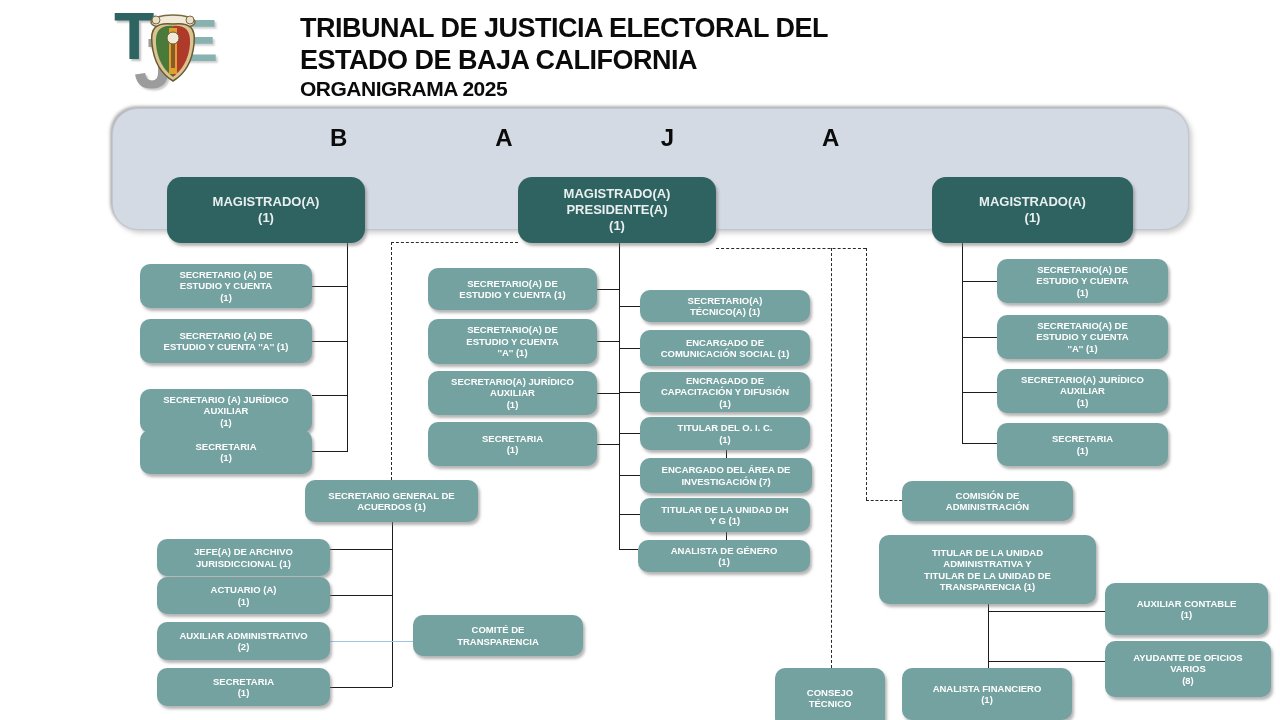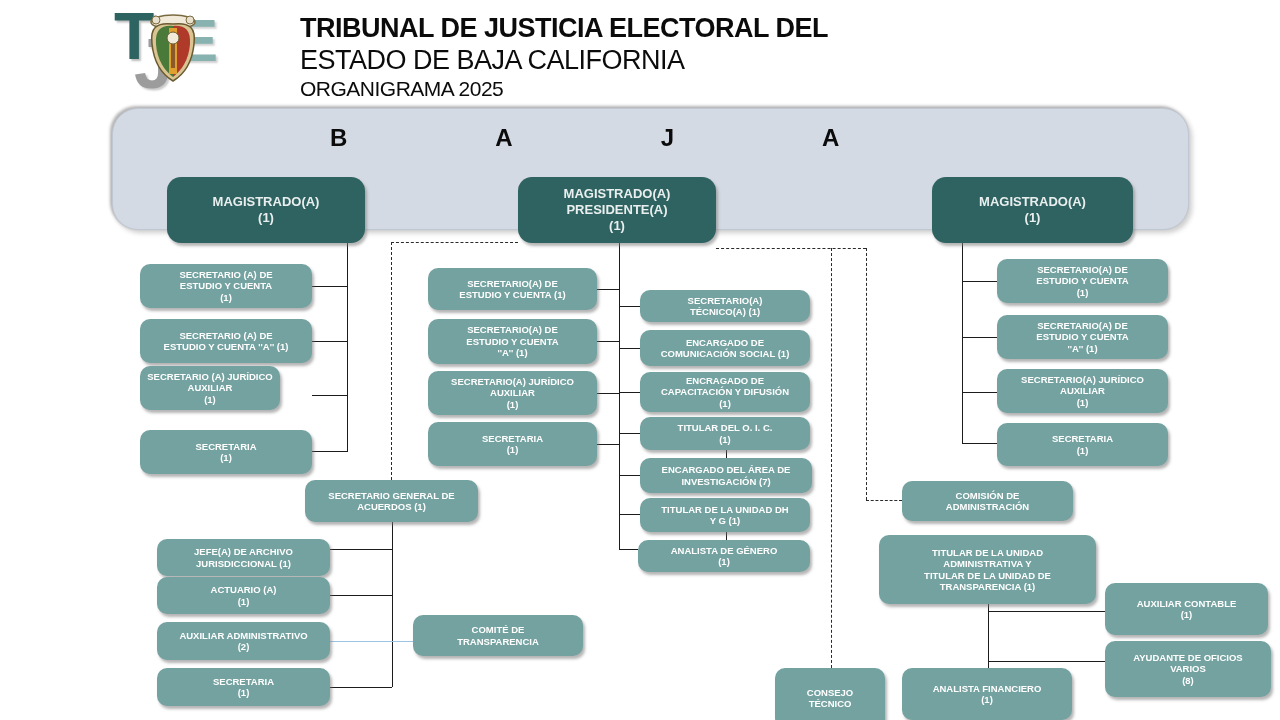--- a/index.html
+++ b/index.html
@@ -2,22 +2,22 @@
 <html><head>
 <meta charset="utf-8">
 <style>
   html,body{margin:0;padding:0;background:#ffffff;}
   #stage{position:relative;width:1280px;height:720px;background:#ffffff;overflow:hidden;
          font-family:"Liberation Sans",sans-serif;}
 
   
   #title{position:absolute;left:300px;top:12px;width:740px;color:#0b0b0b;z-index:4;}
   #title .t1{font-size:27px;font-weight:bold;letter-spacing:-0.5px;line-height:32px;}
-  #title .t2{font-size:27px;font-weight:normal;letter-spacing:-0.5px;line-height:32px;}
-  #title .t3{font-size:21px;font-weight:normal;letter-spacing:-0.5px;line-height:25px;}
+  #title .t2{font-size:27px;font-weight:bold;letter-spacing:-0.5px;line-height:32px;}
+  #title .t3{font-size:21px;font-weight:bold;letter-spacing:-0.5px;line-height:25px;}
 
   #logo{position:absolute;left:112px;top:4px;width:130px;height:104px;z-index:5;}
   #logo span{position:absolute;font-weight:bold;font-family:"Liberation Sans",sans-serif;}
   #logo .lt{left:2px;top:-6px;font-size:66px;color:#2d6361;text-shadow:2px 2px 2px rgba(90,90,90,.4);}
   #logo .le{left:66px;top:2px;font-size:60px;color:#87b2b0;text-shadow:2px 2px 2px rgba(120,120,120,.35);}
   #logo .lj{left:22px;top:20px;font-size:70px;color:#9c9c9c;text-shadow:2px 2px 2px rgba(120,120,120,.4);}
   #logo svg{position:absolute;left:30px;top:8px;}
 
   
   #banner{position:absolute;left:112px;top:108px;width:1075px;height:120px;background:#d4dae3;
@@ -121,21 +121,21 @@
 PRESIDENTE(A)
 (1)</div>
   <div class="node dark" style="left:932px;top:177px;width:201px;height:66px">MAGISTRADO(A)
 (1)</div>
 
   <div class="node light" style="left:140px;top:264px;width:172px;height:44px">SECRETARIO (A) DE
 ESTUDIO Y CUENTA
 (1)</div>
   <div class="node light" style="left:140px;top:319px;width:172px;height:44px">SECRETARIO (A) DE
 ESTUDIO Y CUENTA ''A'' (1)</div>
-  <div class="node light" style="left:140px;top:366px;width:140px;height:44px">SECRETARIO (A) JURÍDICO
+  <div class="node light" style="left:140px;top:389px;width:172px;height:44px">SECRETARIO (A) JURÍDICO
 AUXILIAR
 (1)</div>
   <div class="node light" style="left:140px;top:430px;width:172px;height:44px">SECRETARIA
 (1)</div>
 
   <div class="node light" style="left:428px;top:268px;width:169px;height:42px">SECRETARIO(A) DE
 ESTUDIO Y CUENTA (1)</div>
   <div class="node light" style="left:428px;top:319px;width:169px;height:45px">SECRETARIO(A) DE
 ESTUDIO Y CUENTA
 ''A'' (1)</div>

